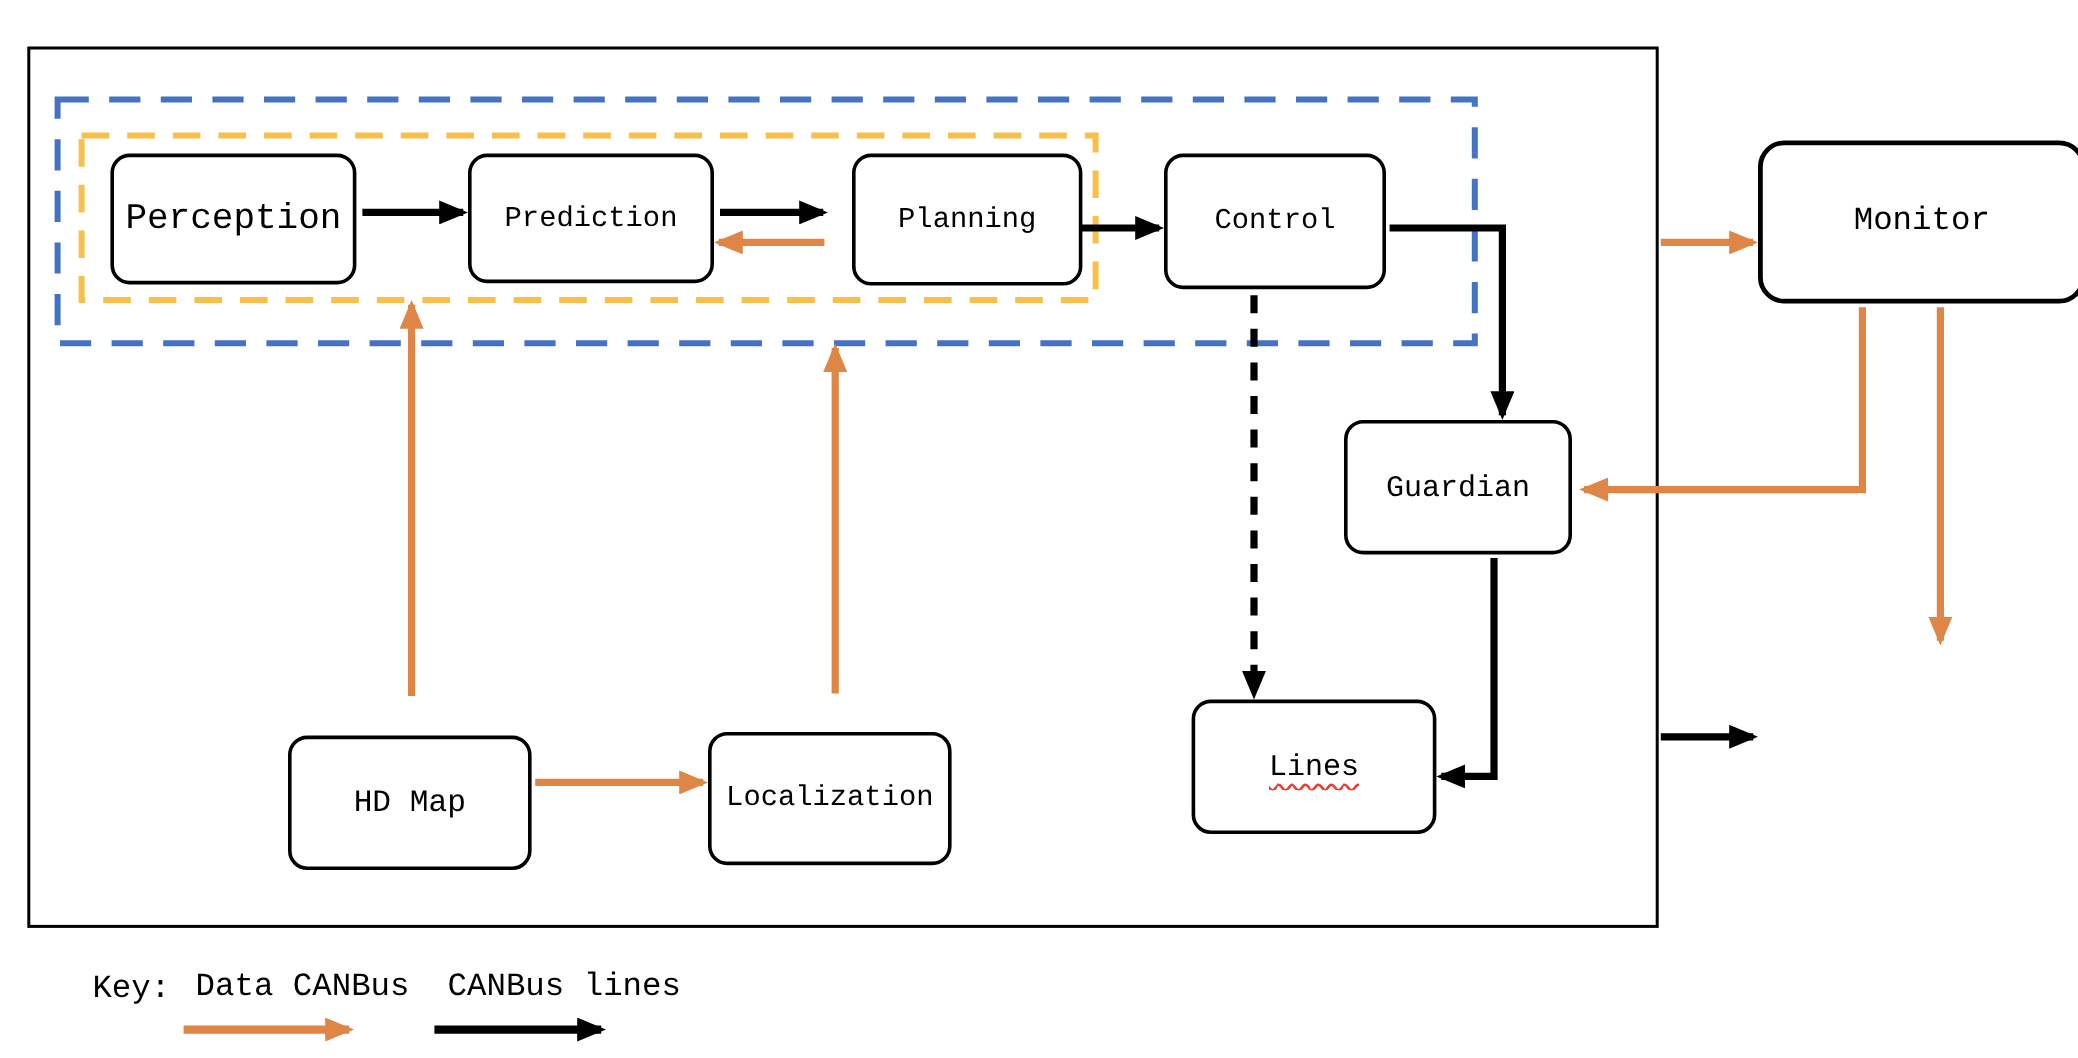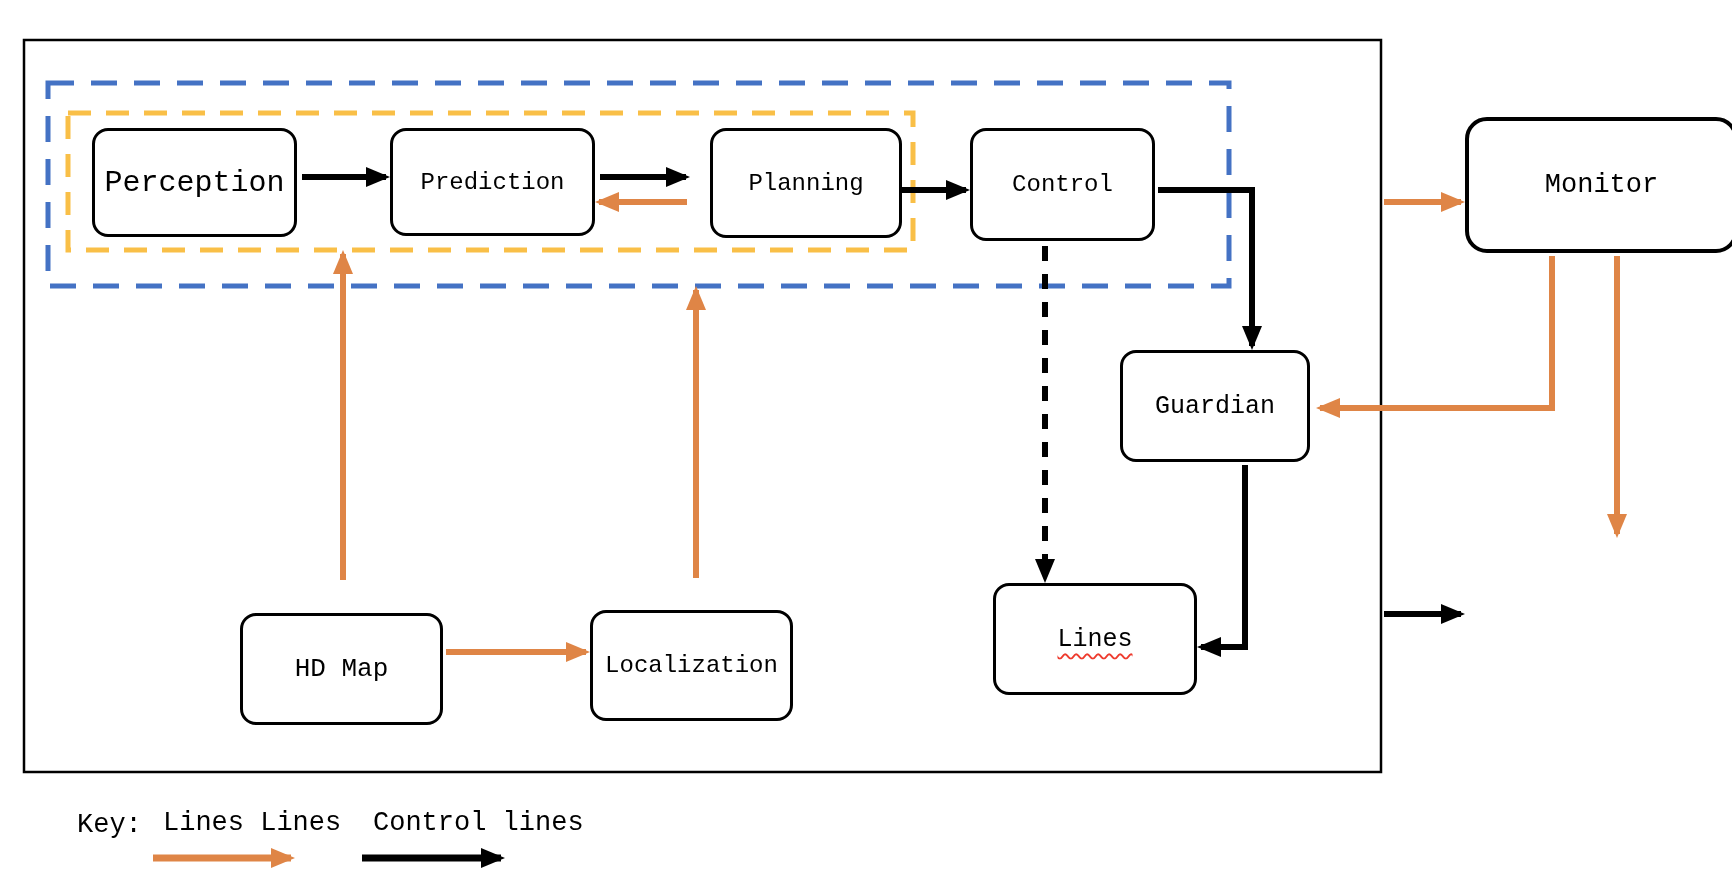--- a/index.html
+++ b/index.html
@@ -111,16 +111,16 @@
     <span>HD Map</span>
   </div>
   <div class="node fs-24" style="left:590px; top:582px; width:203px; height:111px;margin-top:28px;">
     <span>Localization</span>
   </div>
   <div class="node heavy fs-27" style="left:1465px; top:117px; width:273px; height:136px;">
     <span>Monitor</span>
   </div>
 
   <div class="key-label" style="left:77px; top:810px;">Key:</div>
-  <div class="key-label" style="left:163px; top:808px;">Lines Lines</div>
-  <div class="key-label" style="left:373px; top:808px;">Control lines</div>
+  <div class="key-label" style="left:163px; top:808px;">Data CANBus</div>
+  <div class="key-label" style="left:373px; top:808px;">CANBus lines</div>
 
 </div>
 
 </body></html>

